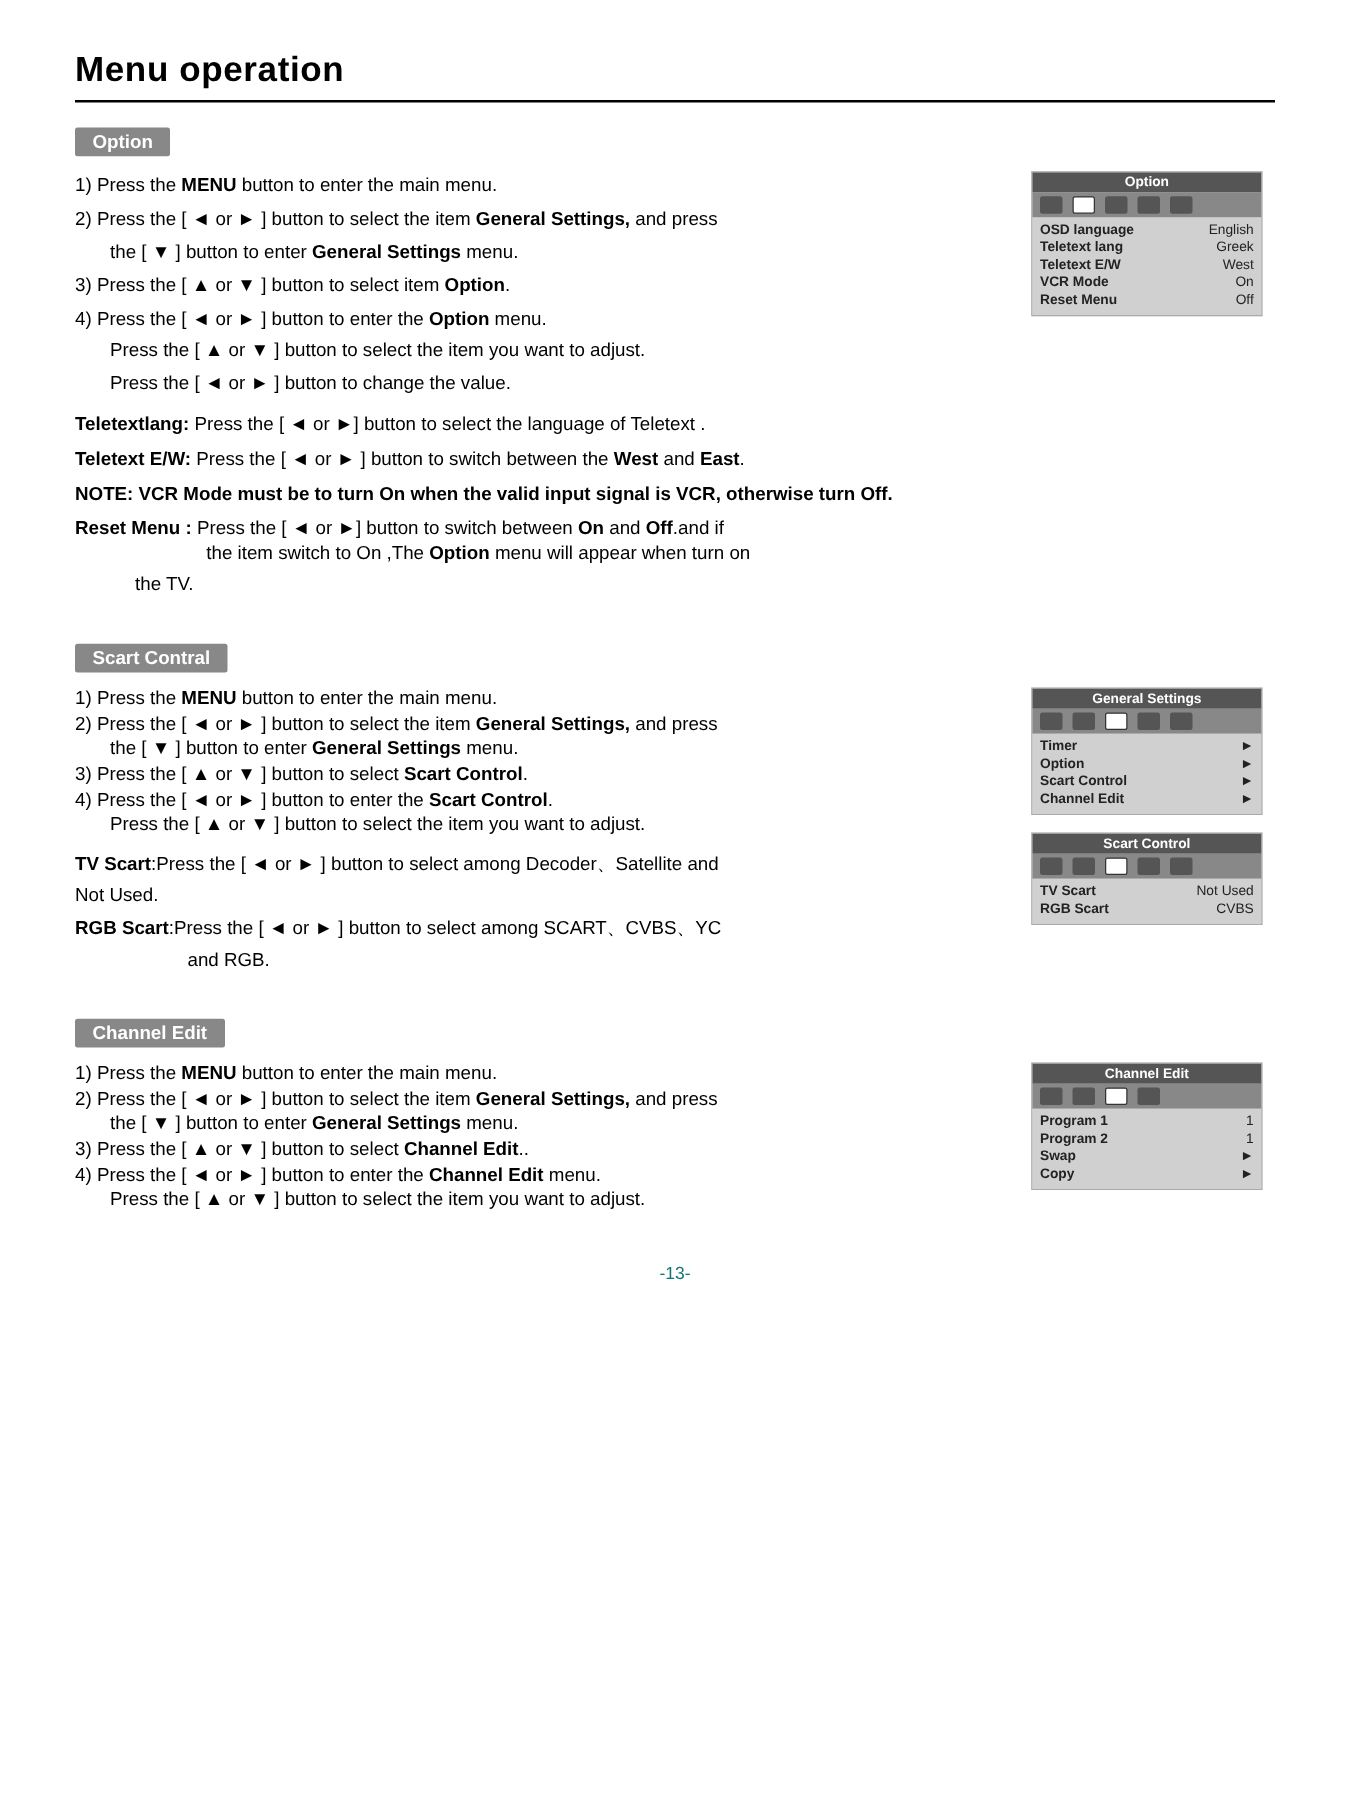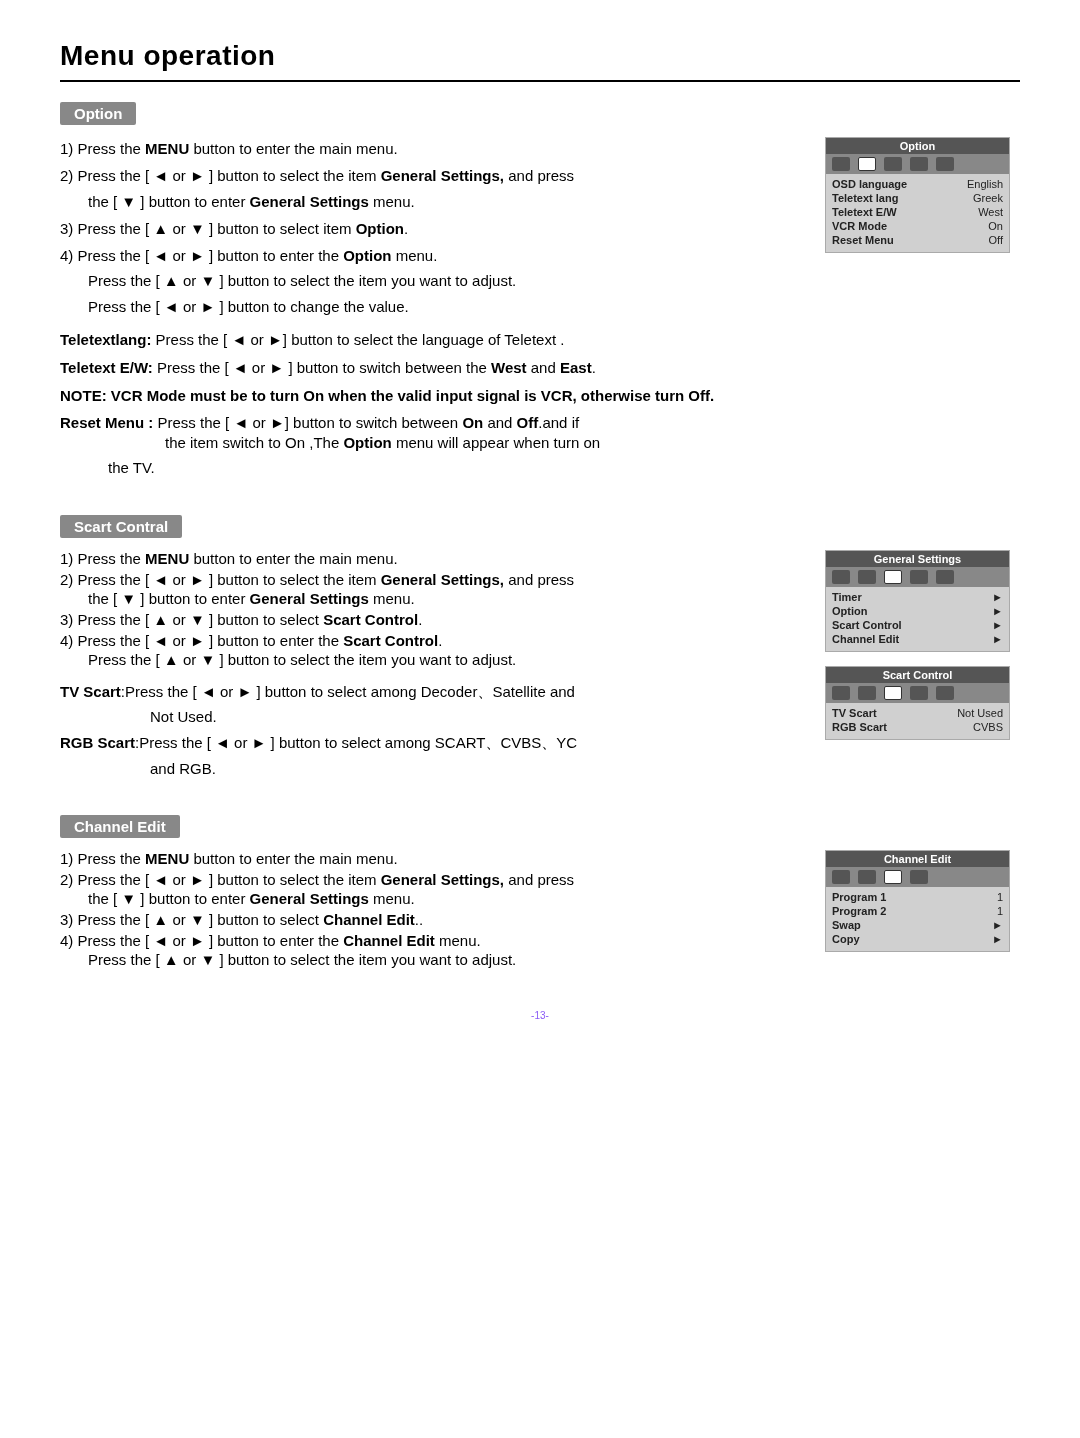--- a/index.html
+++ b/index.html
@@ -110,22 +110,22 @@
       display: flex;
       justify-content: space-between;
       margin-bottom: 2px;
       font-size: 11px;
     }
     .mini-menu-row .label { font-weight: bold; color: #222; }
     .mini-menu-row .val { color: #222; }
 
     .page-num {
       text-align: center;
-      font-size: 10px;
-      color: #8b5cf6;
+      font-size: 14px;
+      color: #0f766e;
     }
   </style>
 </head>
 <body>
 
 <h1>Menu operation</h1>
 <hr class="title-hr">
 
 <div class="section-block">
   <span class="section-label">Option</span>
@@ -192,21 +192,21 @@
   <div class="section-row">
     <div class="section-text">
       <div style="margin-bottom:4px;">1) Press the <b>MENU</b> button to enter the main menu.</div>
       <div style="margin-bottom:2px;">2) Press the [ ◄ or ► ] button to select the item <b>General Settings,</b> and press</div>
       <div style="margin-left:28px; margin-bottom:4px;">the [ ▼ ] button to enter <b>General Settings</b> menu.</div>
       <div style="margin-bottom:4px;">3) Press the [ ▲ or ▼ ] button to select <b>Scart Control</b>.</div>
       <div style="margin-bottom:2px;">4) Press the [ ◄ or ► ] button to enter the <b>Scart Control</b>.</div>
       <div style="margin-left:28px; margin-bottom:12px;">Press the [ ▲ or ▼ ] button to select the item you want to adjust.</div>
 
       <p class="body-p"><b>TV Scart</b>:Press the [ ◄ or ► ] button to select among Decoder、Satellite and</p>
-      <div style="margin-left:90px; margin-bottom:6px;">Not Used.</div>
+      <div style="margin-bottom:6px;">Not Used.</div>
       <p class="body-p"><b>RGB Scart</b>:Press the [ ◄ or ► ] button to select among SCART、CVBS、YC</p>
       <div style="margin-left:90px; margin-bottom:6px;">and RGB.</div>
     </div>
 
     <div class="section-image">
 
       <div class="mini-menu" style="margin-bottom:14px;">
         <div class="mini-menu-title">General Settings</div>
         <div class="mini-menu-icons">
           <span class="mini-icon"></span>

